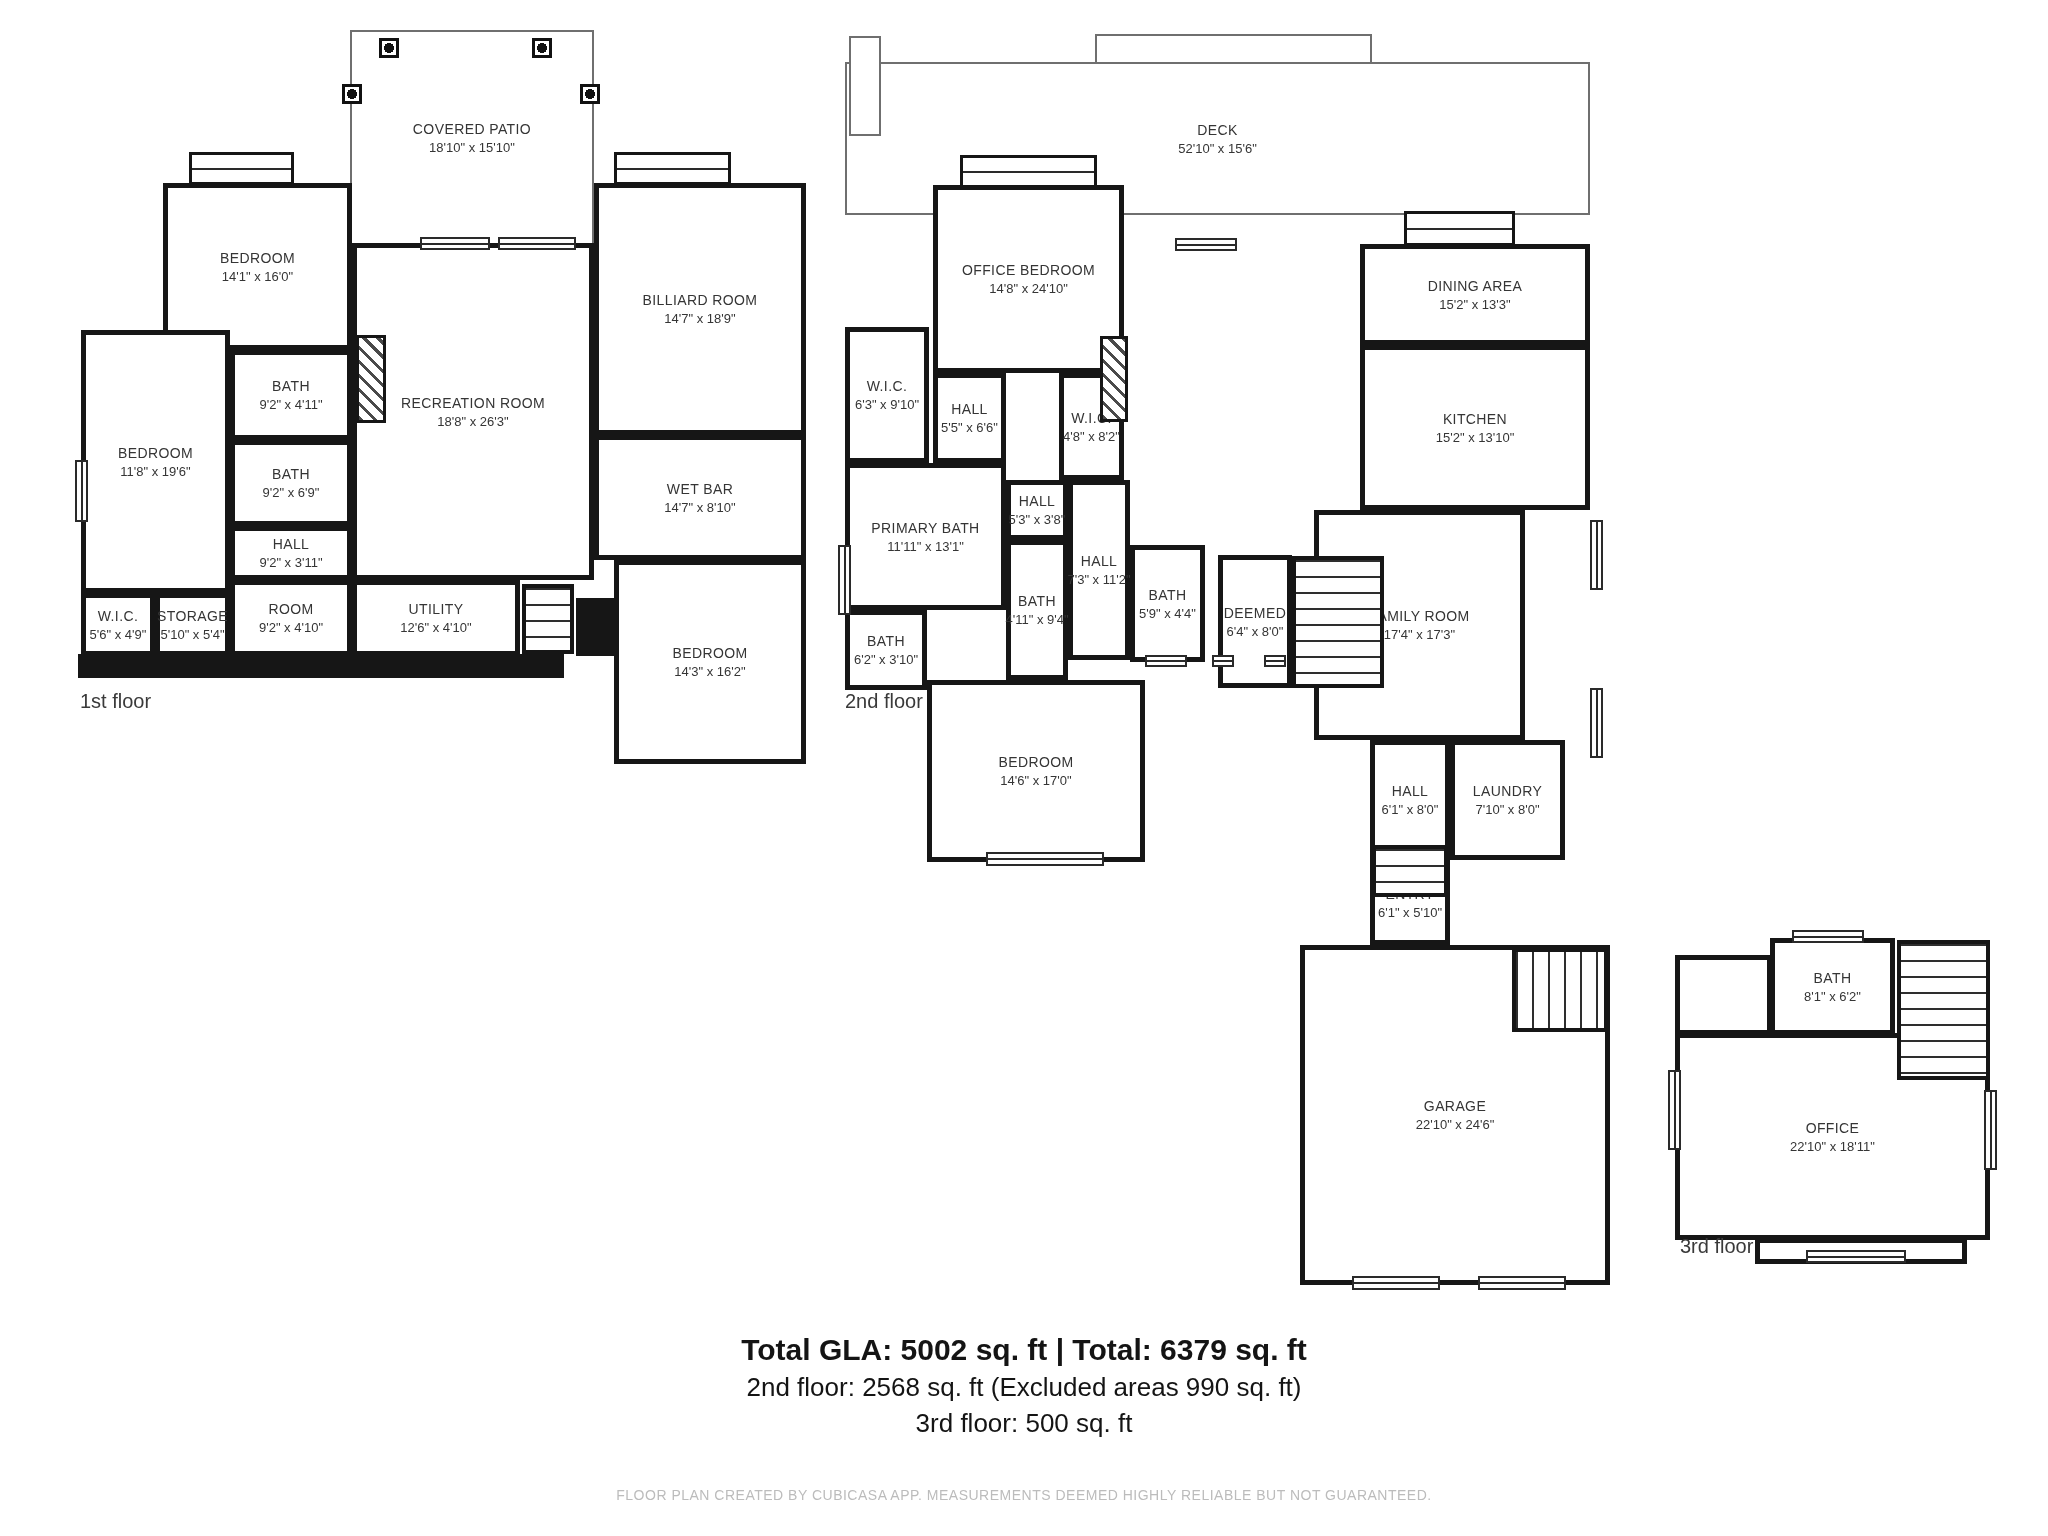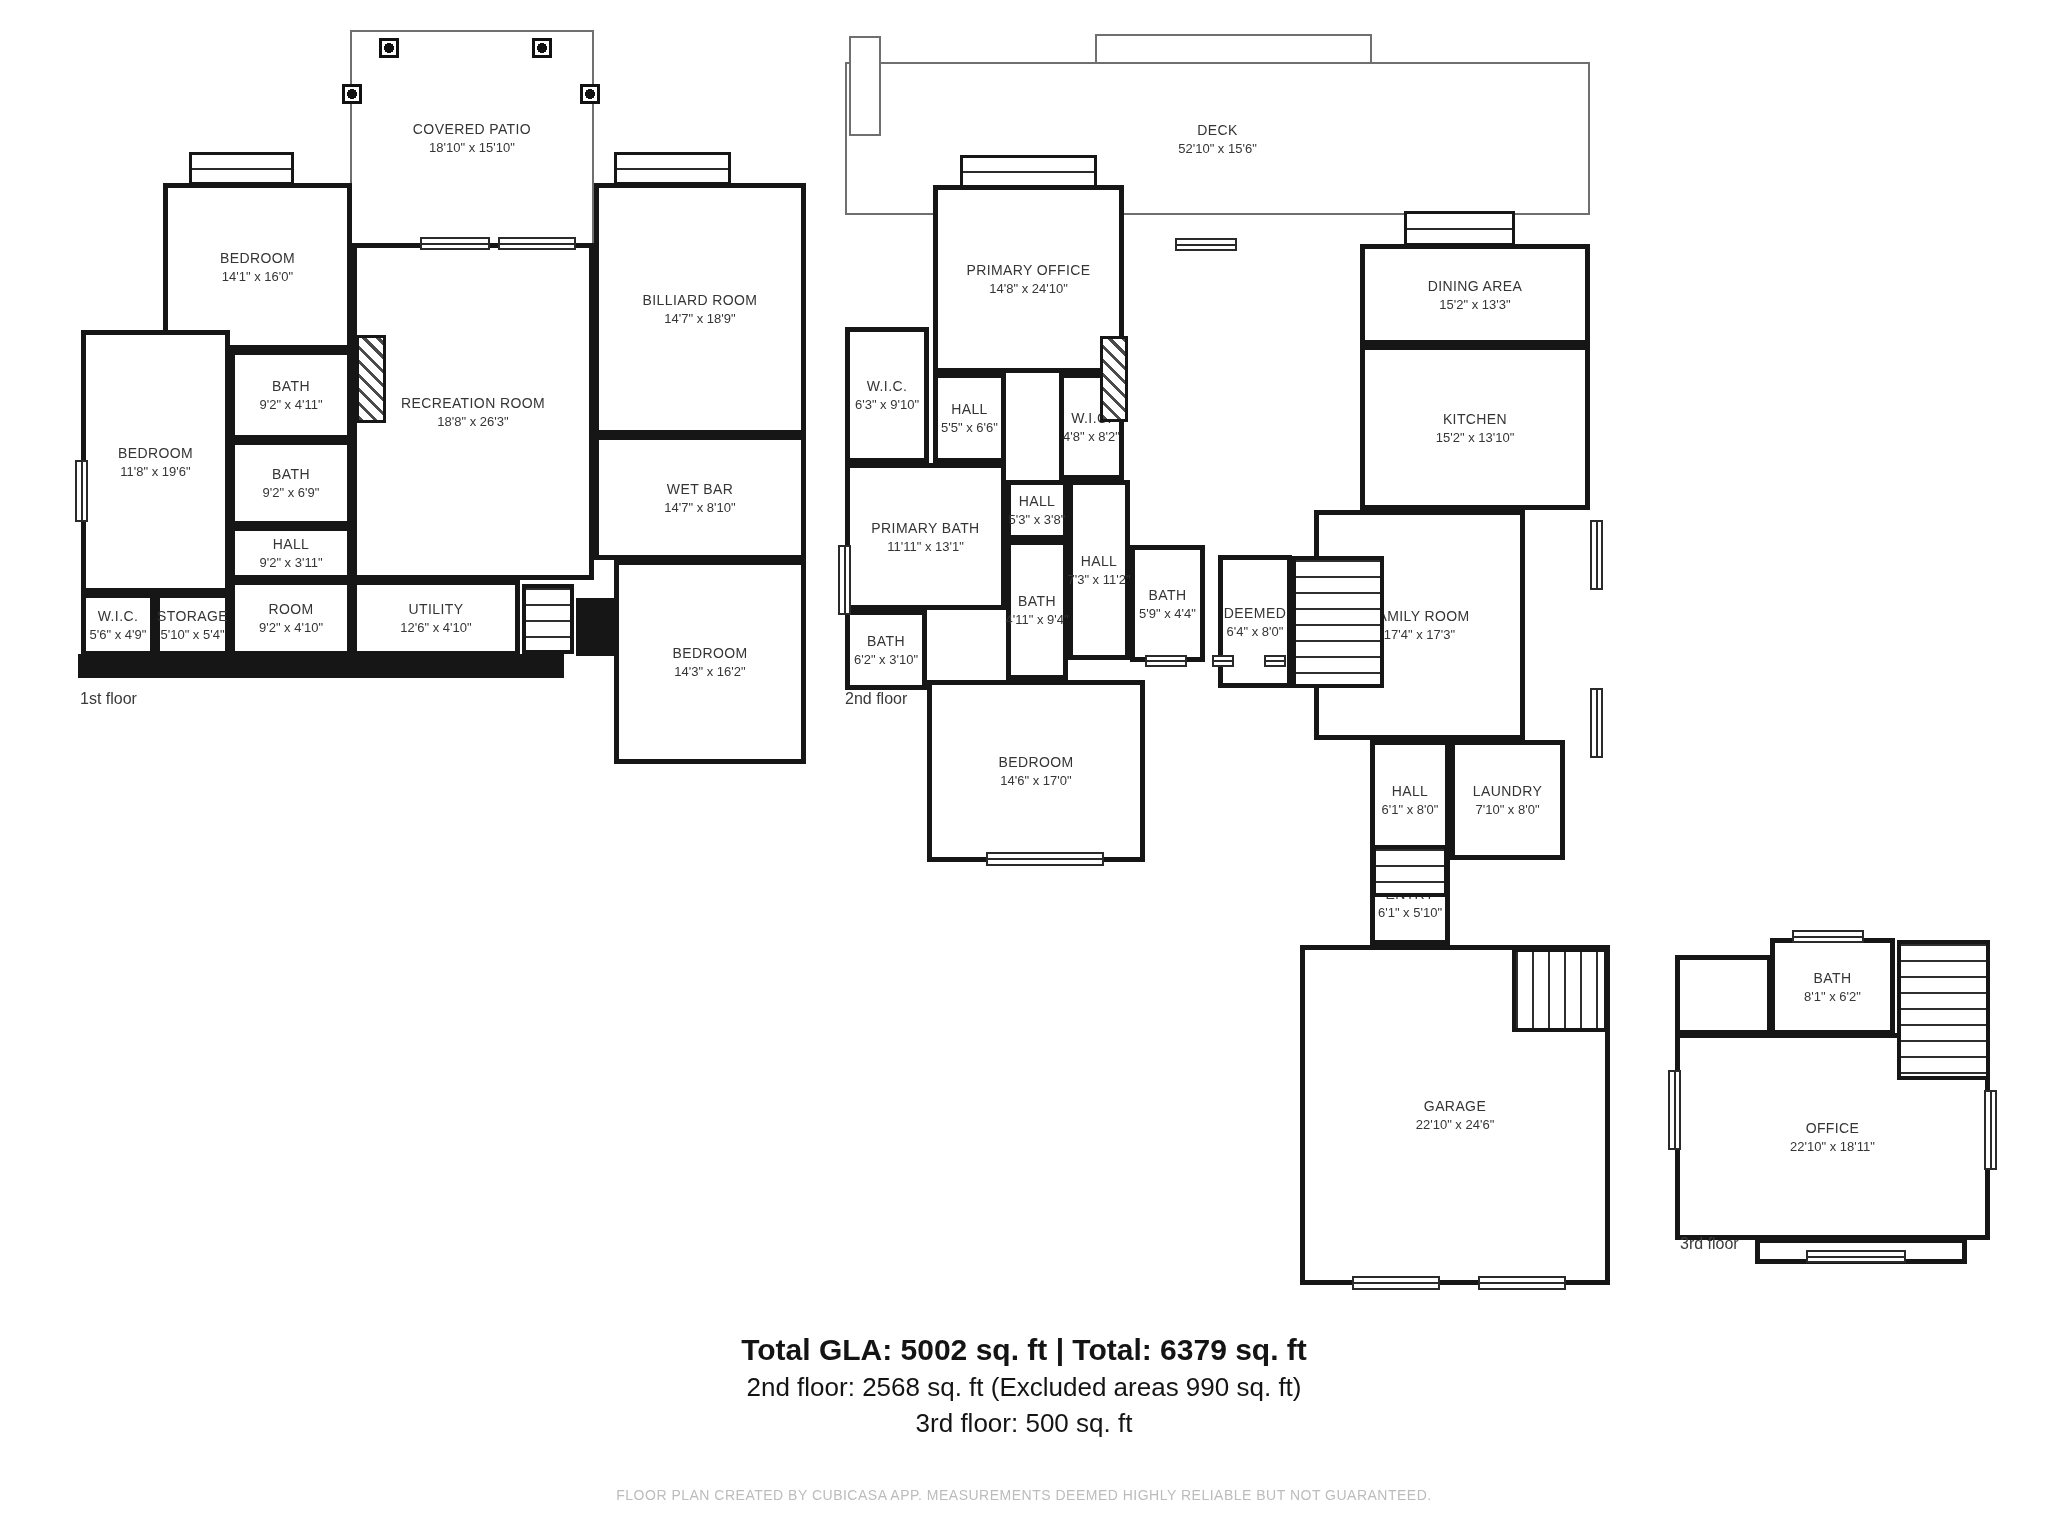--- a/index.html
+++ b/index.html
@@ -4,21 +4,21 @@
 <style>
   html,body{margin:0;padding:0;background:#fff;}
   #canvas{position:relative;width:2048px;height:1536px;background:#ffffff;
           font-family:"Liberation Sans",sans-serif;overflow:hidden;}
   .room{position:absolute;box-sizing:border-box;border:5px solid #161616;background:#fff;
         display:flex;flex-direction:column;align-items:center;justify-content:center;
         text-align:center;z-index:2;}
   .outdoor{border:2px solid #6f6f6f;z-index:1;}
   .rname{font-size:14px;letter-spacing:.4px;color:#353535;white-space:nowrap;}
   .rdims{font-size:13px;color:#353535;white-space:nowrap;margin-top:3px;}
-  .caption{position:absolute;font-size:16px;color:#3a3a3a;z-index:6;}
+  .caption{position:absolute;font-size:20px;color:#3a3a3a;z-index:6;}
   .rail{position:absolute;box-sizing:border-box;border:2px solid #2a2a2a;z-index:4;
         background:linear-gradient(#2a2a2a,#2a2a2a) center/100% 2px no-repeat,#fff;}
   .rail-v{position:absolute;box-sizing:border-box;border:2px solid #2a2a2a;z-index:4;
         background:linear-gradient(#2a2a2a,#2a2a2a) center/2px 100% no-repeat,#fff;}
   .bay{position:absolute;box-sizing:border-box;border:3px solid #161616;z-index:3;
         background:linear-gradient(#2a2a2a,#2a2a2a) center/100% 2px no-repeat,#fff;}
   .stairs-h{position:absolute;box-sizing:border-box;border:4px solid #161616;z-index:3;
         background:repeating-linear-gradient(to bottom,#2e2e2e 0 2px,#fff 2px 16px);}
   .stairs-v{position:absolute;box-sizing:border-box;border:4px solid #161616;z-index:3;
         background:repeating-linear-gradient(to right,#2e2e2e 0 2px,#fff 2px 16px);}
@@ -113,21 +113,21 @@
     <div class="stairs-h" style="left: 522px; top: 584px; width: 52px; height: 70px;"></div>
     <div class="black" style="left: 576px; top: 598px; width: 38px; height: 58px;"></div>
     <div class="black" style="left: 78px; top: 654px; width: 486px; height: 24px;"></div>
     <div class="rail-v" style="left: 75px; top: 460px; width: 13px; height: 62px;"></div>
     <div class="caption" style="left: 845px; top: 690px;">2nd floor</div>
     <div class="room outdoor" style="left: 845px; top: 62px; width: 745px; height: 153px;">
       <span class="rname">DECK</span>
       <span class="rdims">52'10" x 15'6"</span>
     </div>
     <div class="room" style="left: 933px; top: 185px; width: 191px; height: 188px;">
-      <span class="rname">PRIMARY OFFICE</span>
+      <span class="rname">OFFICE BEDROOM</span>
       <span class="rdims">14'8" x 24'10"</span>
     </div>
     <div class="room" style="left: 1360px; top: 244px; width: 230px; height: 101px;">
       <span class="rname">DINING AREA</span>
       <span class="rdims">15'2" x 13'3"</span>
     </div>
     <div class="room" style="left: 1360px; top: 345px; width: 230px; height: 165px;">
       <span class="rname">KITCHEN</span>
       <span class="rdims">15'2" x 13'10"</span>
     </div>

